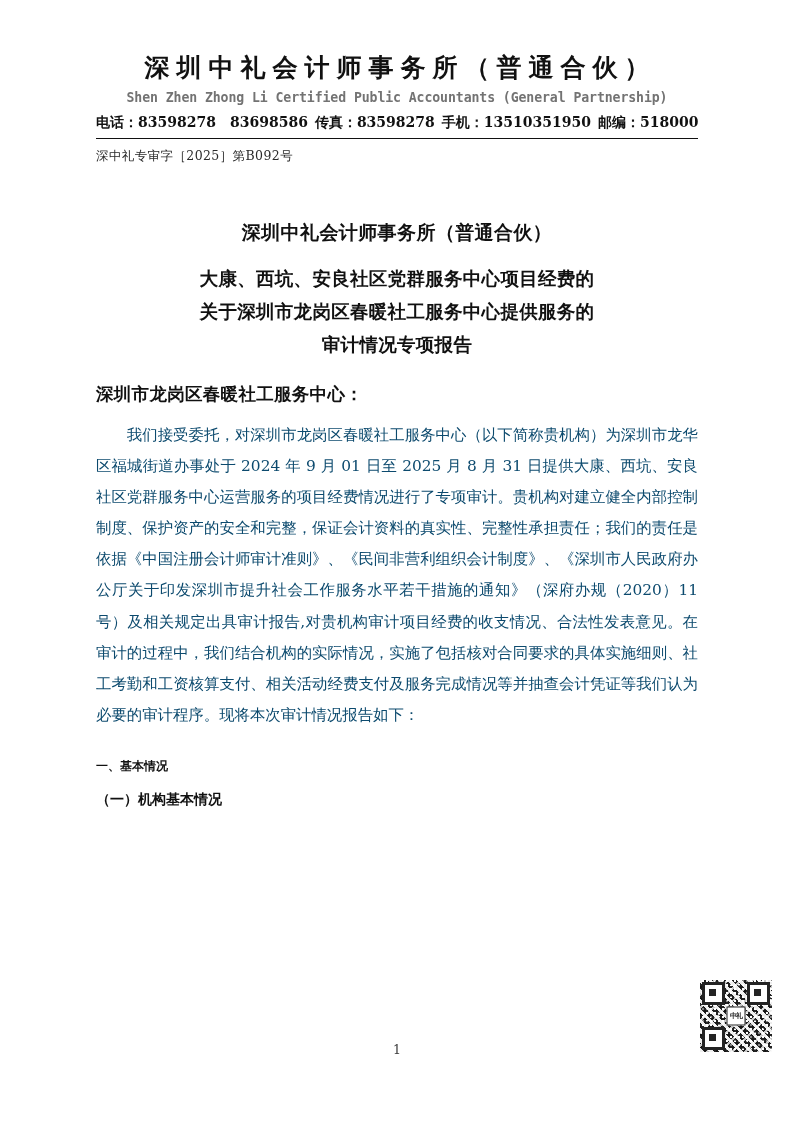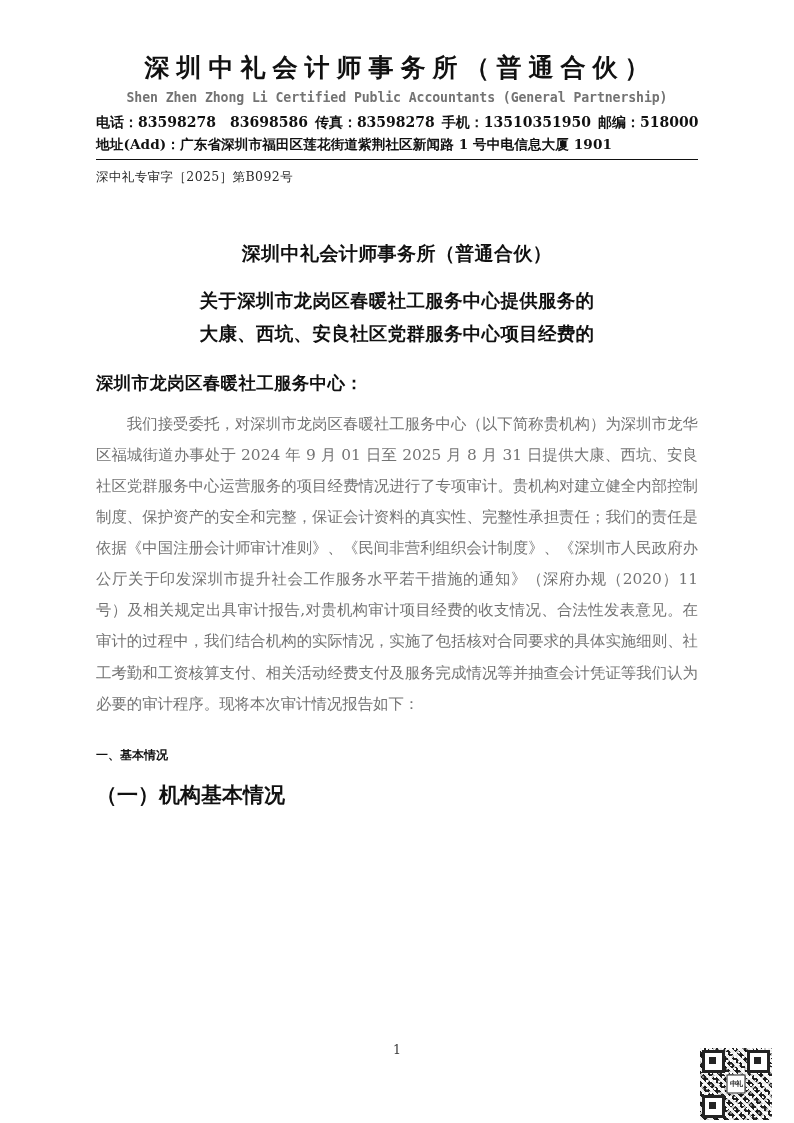--- a/index.html
+++ b/index.html
@@ -115,53 +115,53 @@
     font-size: 17.5px;
     letter-spacing: 0.3px;
     color: #111;
   }
   .para {
     margin-top: 14px;
     font-size: 15.4px;
     line-height: 2.02;
     text-align: justify;
     text-justify: inter-ideograph;
-    color: #737373;
+    color: #0c4a6e;
     text-indent: 2em;
   }
 
   .h-sec {
     margin-top: 24px;
     font-weight: 700;
     font-size: 12px;
     line-height: 1.9;
     color: #111;
   }
   .h-sub {
     margin-top: 8px;
     font-weight: 700;
-    font-size: 21px;
+    font-size: 14px;
     line-height: 1.9;
     color: #111;
   }
 
   
   .page-number {
     position: absolute;
     left: 0;
     right: 0;
     top: 1042px;
     text-align: center;
     font-size: 12.5px;
     color: #3a3a3a;
   }
   .qr-wrap {
     position: absolute;
     left: 700px;
-    top: 1048px;
+    top: 980px;
     width: 72px;
     height: 72px;
   }
   .qr {
     width: 72px;
     height: 72px;
     position: relative;
     background-color: #ffffff;
     background-image:
       repeating-linear-gradient(90deg, #111 0 2px, transparent 2px 4px),
@@ -218,34 +218,32 @@
 <div class="page">
 
   <div class="letterhead">
     <div class="lh-cn">深圳中礼会计师事务所（普通合伙）</div>
     <div class="lh-en">Shen Zhen Zhong Li Certified Public Accountants (General Partnership)</div>
 
     <div class="lh-contact">
       <span>电话：</span><span>83598278</span><span class="sp"></span><span class="sp"></span><span>83698586</span><span class="sp"></span><span>传真：</span><span>83598278</span><span class="sp"></span><span>手机：</span><span>13510351950</span><span class="sp"></span><span>邮编：</span><span>518000</span>
     </div>
 
-    <div class="lh-addr">
-      <span>地址(Add)：</span><span>广东省深圳市福田区莲花街道紫荆社区新闻路 1 号中电信息大厦 1901</span>
-    </div>
 
     <hr class="lh-rule">
 
     <div class="doc-no">深中礼专审字［2025］第B092号</div>
   </div>
 
   <div class="title-block">
     <div class="firm-title">深圳中礼会计师事务所（普通合伙）</div>
     <div class="report-title">
+      <span class="ln">大康、西坑、安良社区党群服务中心项目经费的</span>
       <span class="ln">关于深圳市龙岗区春暖社工服务中心提供服务的</span>
-      <span class="ln">大康、西坑、安良社区党群服务中心项目经费的</span>
+      <span class="ln">审计情况专项报告</span>
     </div>
   </div>
 
   <div class="addressee">深圳市龙岗区春暖社工服务中心：</div>
 
   <p class="para">我们接受委托，对深圳市龙岗区春暖社工服务中心（以下简称贵机构）为深圳市龙华区福城街道办事处于 2024 年 9 月 01 日至 2025 月 8 月 31 日提供大康、西坑、安良社区党群服务中心运营服务的项目经费情况进行了专项审计。贵机构对建立健全内部控制制度、保护资产的安全和完整，保证会计资料的真实性、完整性承担责任；我们的责任是依据《中国注册会计师审计准则》、《民间非营利组织会计制度》、《深圳市人民政府办公厅关于印发深圳市提升社会工作服务水平若干措施的通知》（深府办规（2020）11 号）及相关规定出具审计报告,对贵机构审计项目经费的收支情况、合法性发表意见。在审计的过程中，我们结合机构的实际情况，实施了包括核对合同要求的具体实施细则、社工考勤和工资核算支付、相关活动经费支付及服务完成情况等并抽查会计凭证等我们认为必要的审计程序。现将本次审计情况报告如下：</p>
 
   <div class="h-sec">一、基本情况</div>
   <div class="h-sub">（一）机构基本情况</div>
 

